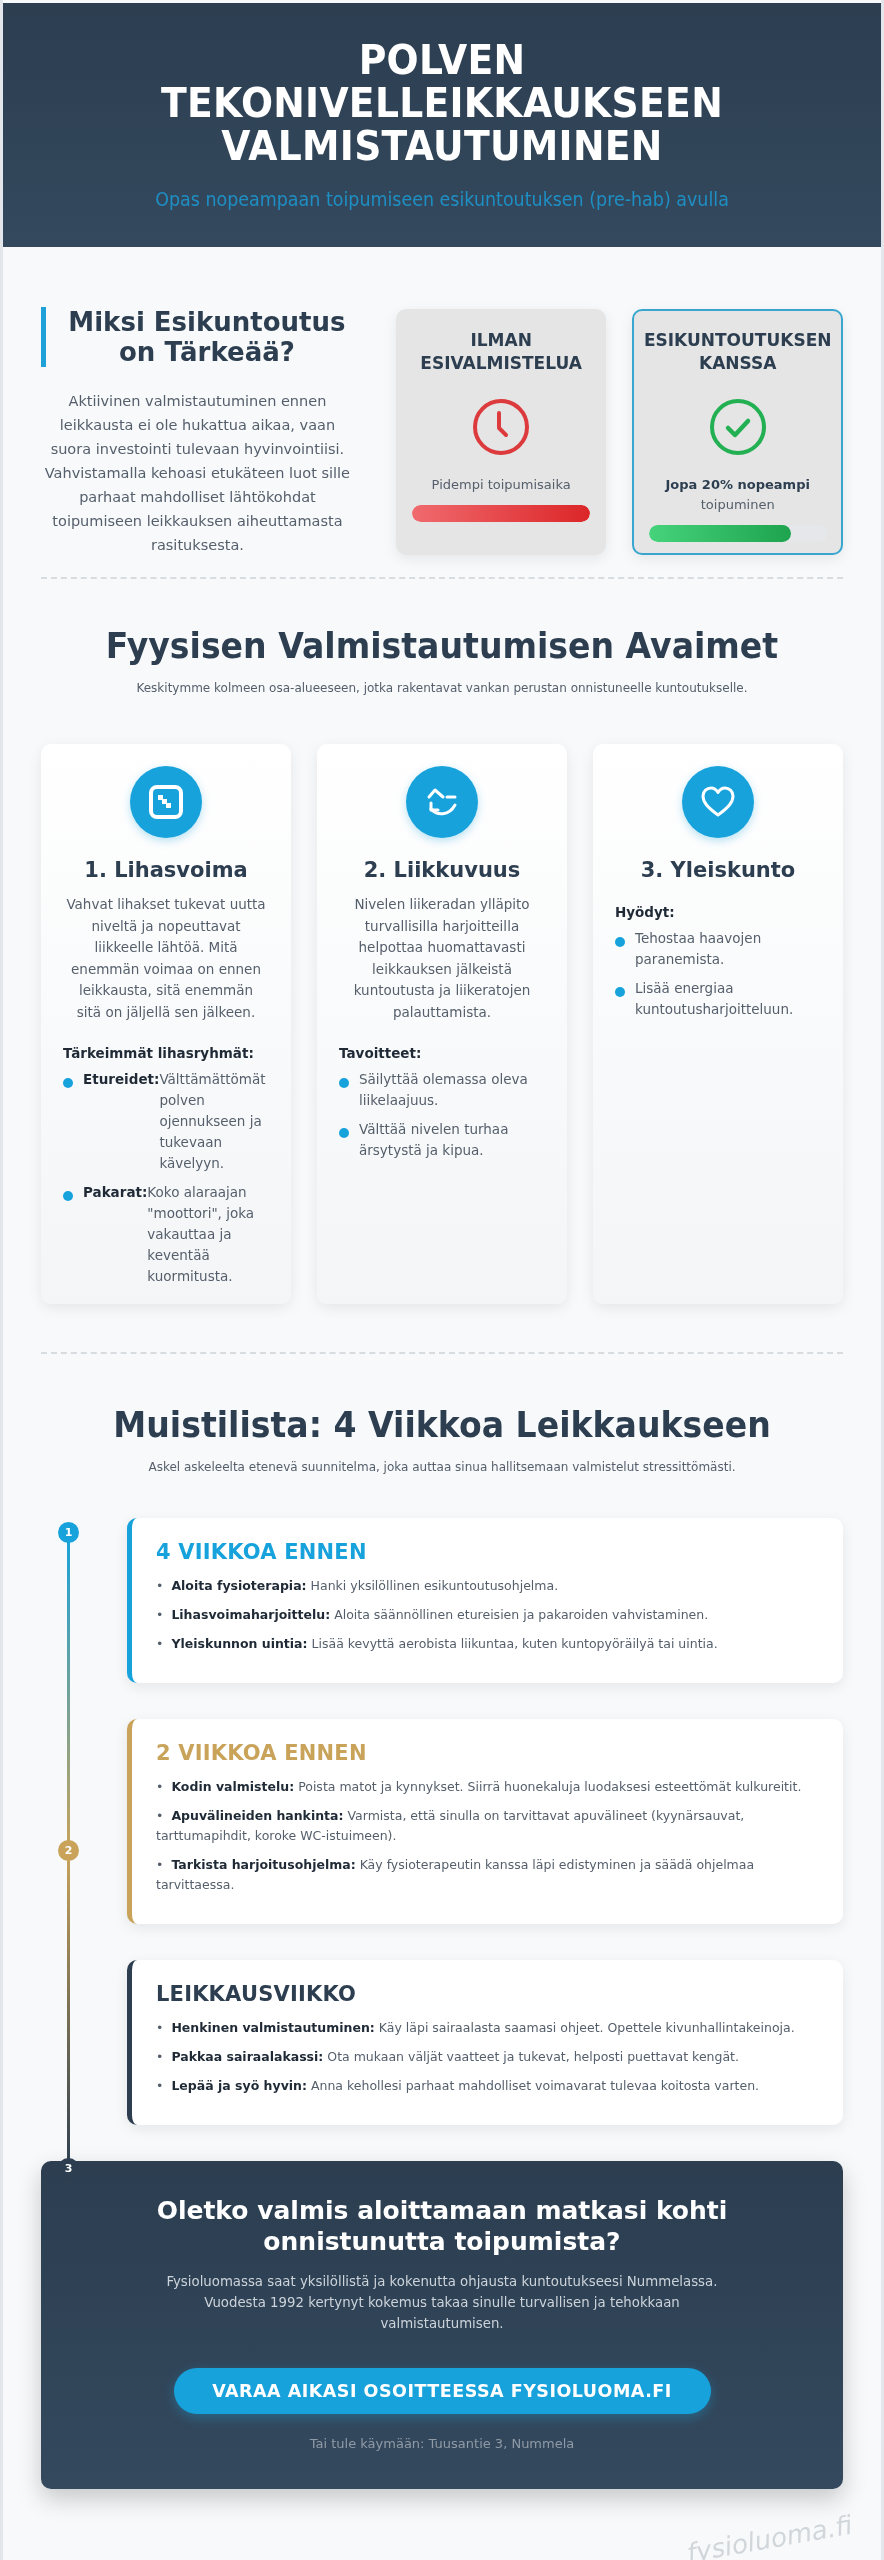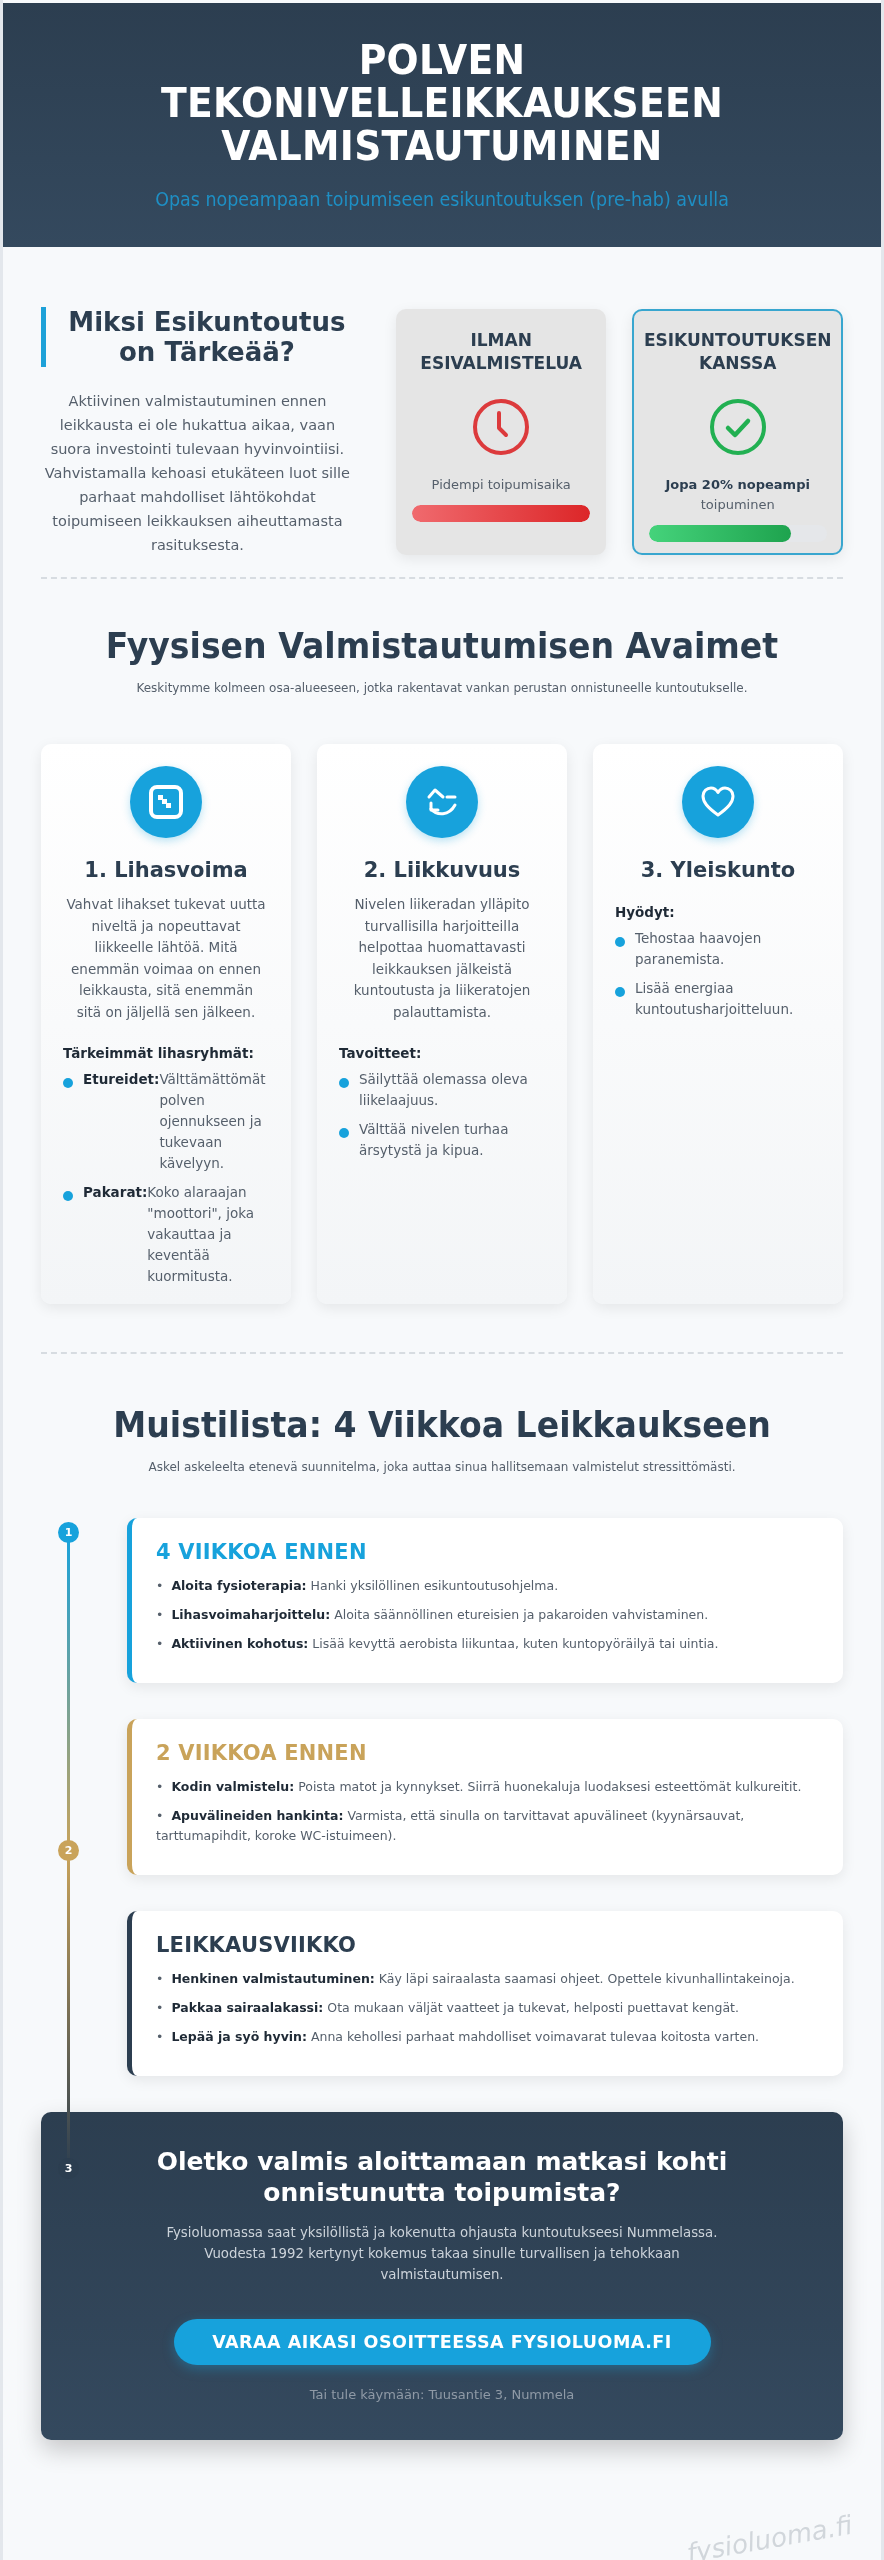--- a/index.html
+++ b/index.html
@@ -314,29 +314,30 @@
       <div class="tl-line"></div>
       <div class="tl-dot" style="top:4px;background:#17a2dc;">1</div>
       <div class="tl-dot" style="top:322px;background:#c9a35a;">2</div>
       <div class="tl-dot" style="top:640px;background:#2c3e50;">3</div>
 
       <div class="step" style="border-left-color:#17a2dc;">
         <h3 style="color:#17a2dc;">4 VIIKKOA ENNEN</h3>
         <ul>
           <li><span class="bul">•</span><b>Aloita fysioterapia:</b> <span>Hanki yksilöllinen esikuntoutusohjelma.</span></li>
           <li><span class="bul">•</span><b>Lihasvoimaharjoittelu:</b> <span>Aloita säännöllinen etureisien ja pakaroiden vahvistaminen.</span></li>
-          <li><span class="bul">•</span><b>Aktiivinen kohotus:</b> <span>Lisää kevyttä aerobista liikuntaa, kuten kuntopyöräilyä tai uintia.</span></li>
+          <li><span class="bul">•</span><b>Yleiskunnon uintia:</b> <span>Lisää kevyttä aerobista liikuntaa, kuten kuntopyöräilyä tai uintia.</span></li>
         </ul>
       </div>
 
       <div class="step" style="border-left-color:#c9a35a;">
         <h3 style="color:#c9a35a;">2 VIIKKOA ENNEN</h3>
         <ul>
           <li><span class="bul">•</span><b>Kodin valmistelu:</b> <span>Poista matot ja kynnykset. Siirrä huonekaluja luodaksesi esteettömät kulkureitit.</span></li>
           <li><span class="bul">•</span><b>Apuvälineiden hankinta:</b> <span>Varmista, että sinulla on tarvittavat apuvälineet (kyynärsauvat, tarttumapihdit, koroke WC-istuimeen).</span></li>
+          <li><span class="bul">•</span><b>Tarkista harjoitusohjelma:</b> <span>Käy fysioterapeutin kanssa läpi edistyminen ja säädä ohjelmaa tarvittaessa.</span></li>
         </ul>
       </div>
 
       <div class="step" style="border-left-color:#2c3e50;">
         <h3 style="color:#2c3e50;">LEIKKAUSVIIKKO</h3>
         <ul>
           <li><span class="bul">•</span><b>Henkinen valmistautuminen:</b> <span>Käy läpi sairaalasta saamasi ohjeet. Opettele kivunhallintakeinoja.</span></li>
           <li><span class="bul">•</span><b>Pakkaa sairaalakassi:</b> <span>Ota mukaan väljät vaatteet ja tukevat, helposti puettavat kengät.</span></li>
           <li><span class="bul">•</span><b>Lepää ja syö hyvin:</b> <span>Anna kehollesi parhaat mahdolliset voimavarat tulevaa koitosta varten.</span></li>
         </ul>

